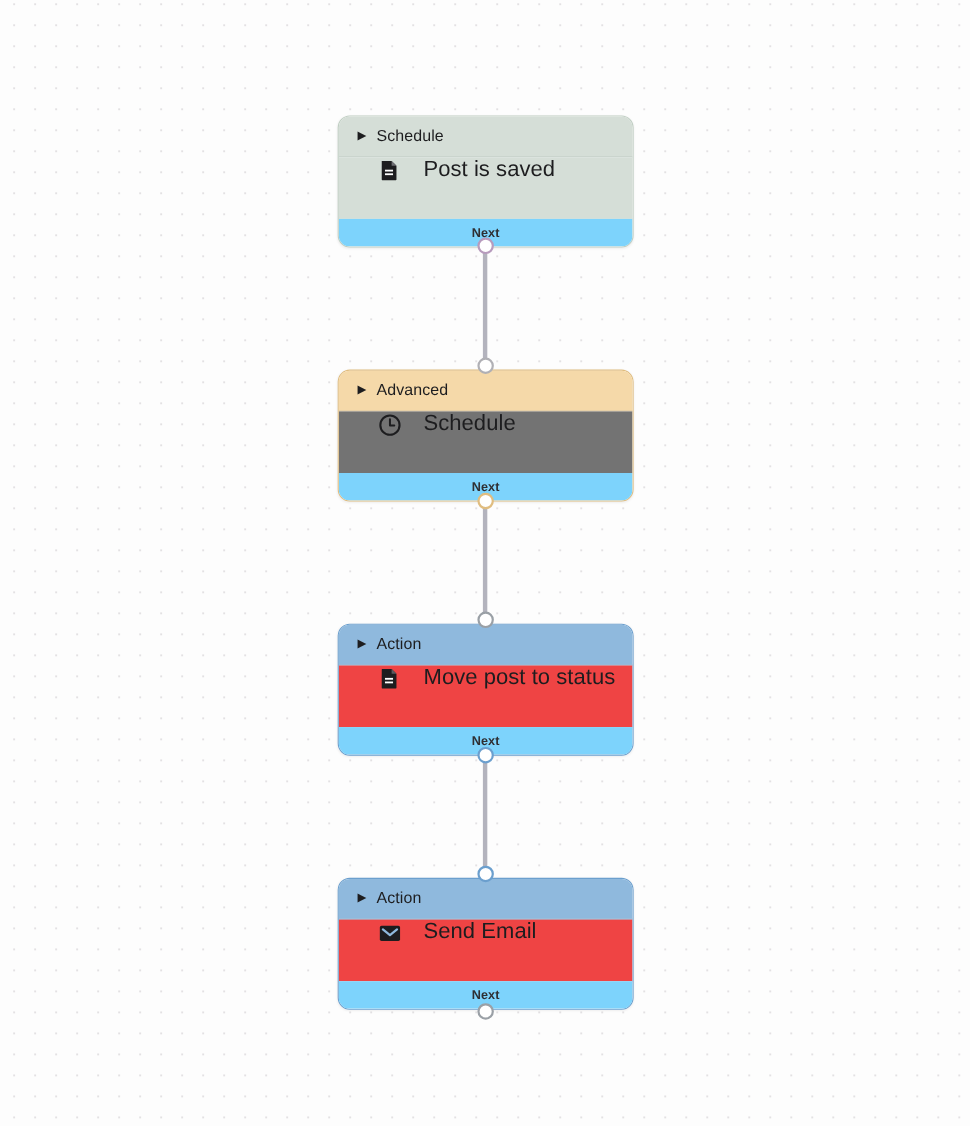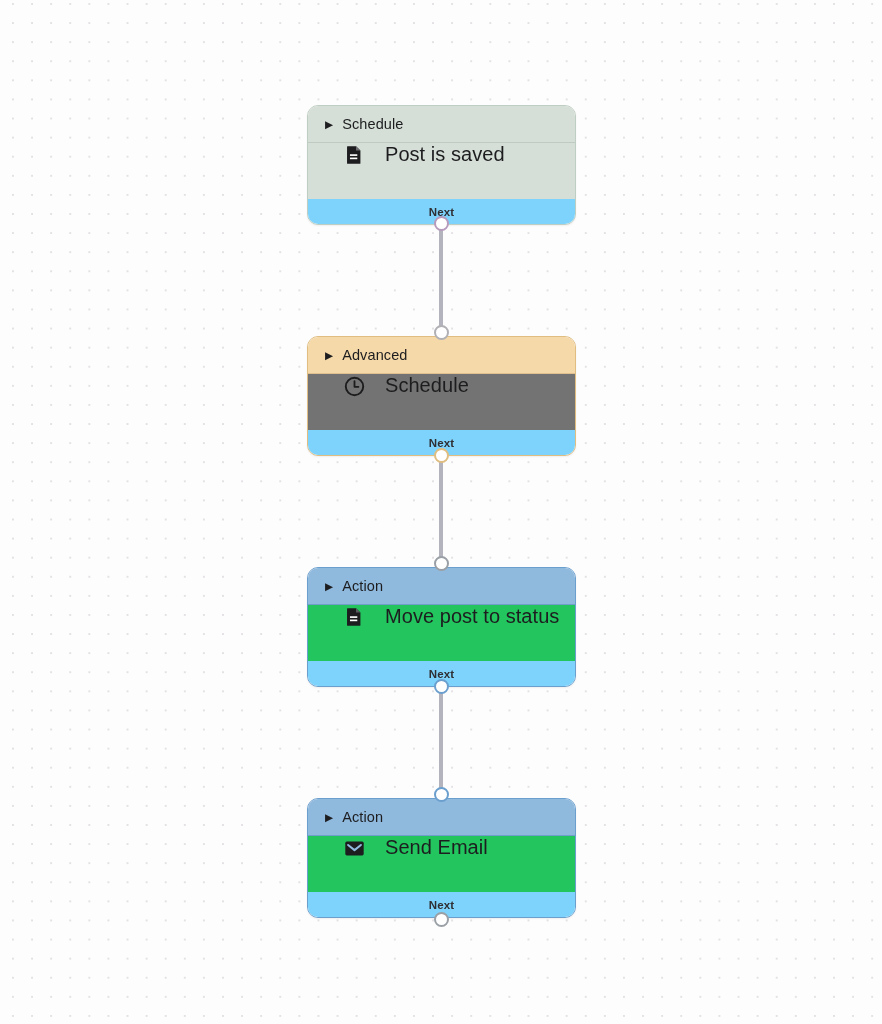--- a/index.html
+++ b/index.html
@@ -125,21 +125,21 @@
   .node--trigger  .node-body   { background-color: #d5ded7; }
   .node--trigger  .node-divider{ background-color: #bfcbc2; }
 
   .node--advanced { border-color: #e0bd80; }
   .node--advanced .node-header { background-color: #f5d9a9; }
   .node--advanced .node-body   { background-color: #737373; }
   .node--advanced .node-divider{ background-color: #dfc08e; }
 
   .node--action   { border-color: #6b9fce; }
   .node--action   .node-header { background-color: #8fb9dd; }
-  .node--action   .node-body   { background-color: #22c55e; }
+  .node--action   .node-body   { background-color: #ef4444; }
   .node--action   .node-divider{ background-color: #6f9fc8; }
 </style>
 </head>
 <body>
 
 <div id="canvas">
 
   <div class="edge" style="top:222px; left:439px; height:110px;"></div>
   <div class="edge" style="top:453px; left:439px; height:110px;"></div>
   <div class="edge" style="top:685px; left:439px; height:108px;"></div>

